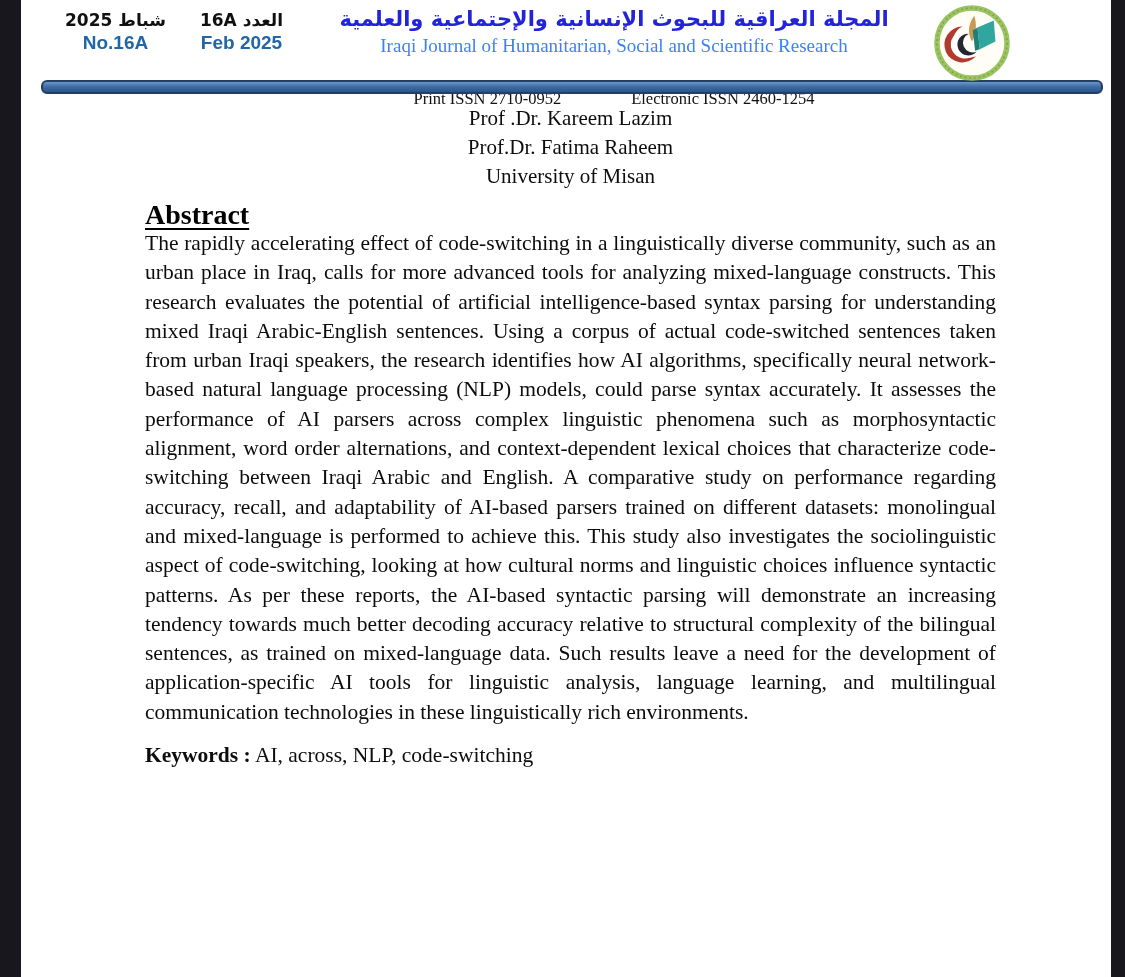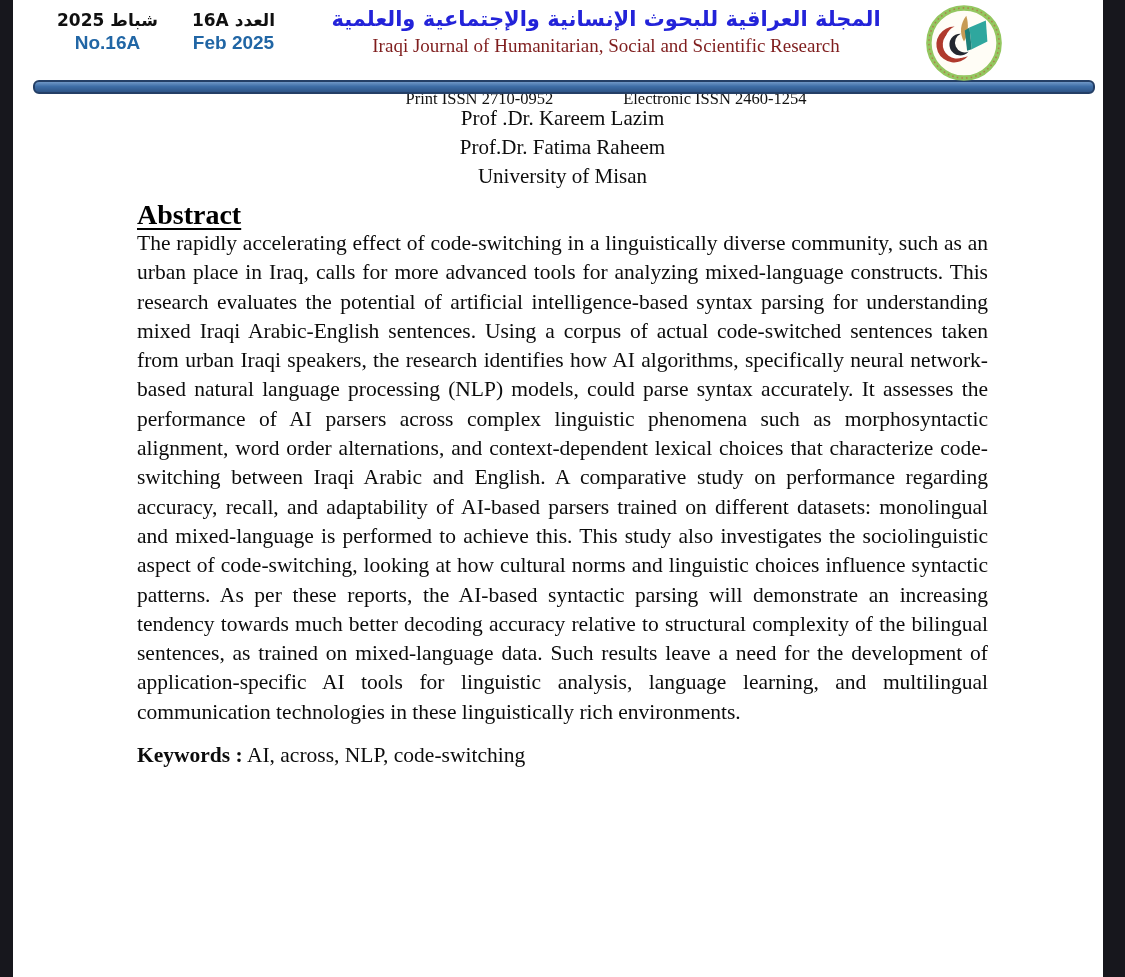--- a/index.html
+++ b/index.html
@@ -7,21 +7,21 @@
   .screen {
     position: relative;
     width: 1125px;
     height: 977px;
     background: #17171d;
     overflow: hidden;
     font-family: "Liberation Serif", serif;
   }
   .page {
     position: absolute;
-    left: 13px;
+    left: 21px;
     top: 0;
     width: 1090px;
     height: 977px;
     background: #ffffff;
     color: #111;
   }
   
   .masthead {
     display: flex;
     align-items: flex-start;
@@ -59,21 +59,21 @@
     font-family: "DejaVu Sans", sans-serif;
     font-weight: bold;
     font-size: 21px;
     line-height: 30px;
     color: #2323d9;
     white-space: nowrap;
   }
   .journal-title-en {
     font-size: 19px;
     line-height: 24px;
-    color: #7f1d1d;
+    color: #3b82f6;
     white-space: nowrap;
   }
   .issn-row {
     font-size: 16.5px;
     line-height: 21px;
     color: #111;
     display: flex;
     justify-content: center;
     gap: 70px;
     margin-top: 30px;

